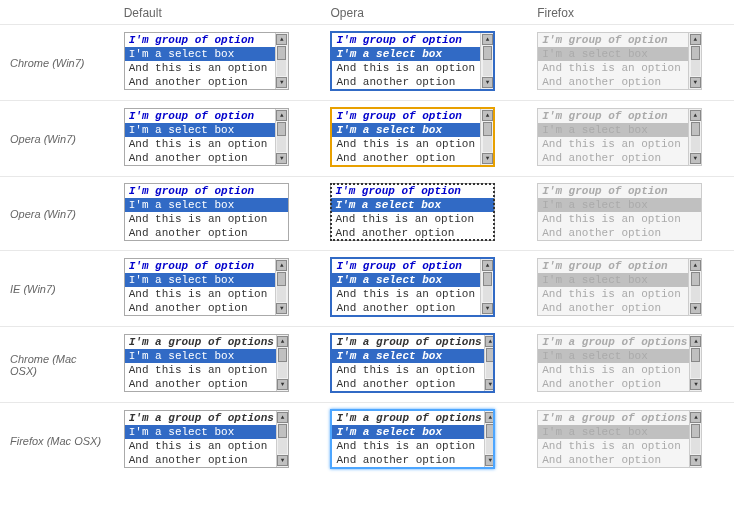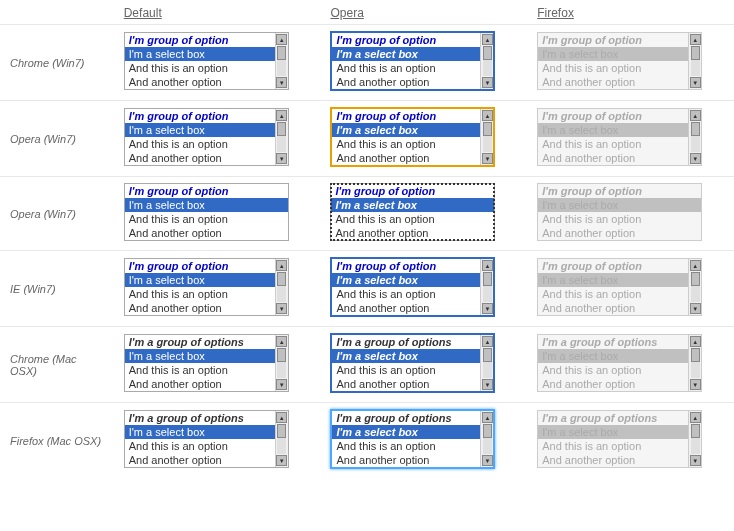--- a/index.html
+++ b/index.html
@@ -16,21 +16,20 @@
       width: 100%;
       border-collapse: collapse;
     }
 
     .header-row th {
       font-size: 12px;
       color: #666;
       font-weight: normal;
       padding: 6px 10px 4px 10px;
       text-align: left;
-      text-decoration: underline;
     }
 
     .header-row th:first-child {
       width: 110px;
     }
 
     .data-row td {
       vertical-align: middle;
       padding: 6px 10px;
       border-top: 1px solid #e8e8e8;
@@ -49,20 +48,21 @@
 
     
     .sel-box {
       display: inline-block;
       width: 165px;
       border: 1px solid #aaa;
       background: #fff;
       font-size: 11px;
       position: relative;
       overflow: hidden;
+      font-family: Liberation Mono, monospace;
     }
 
     .sel-box .sel-item {
       padding: 1px 2px 1px 4px;
       display: block;
       color: #333;
       white-space: nowrap;
     }
 
     .sel-box .sel-item.selected {

